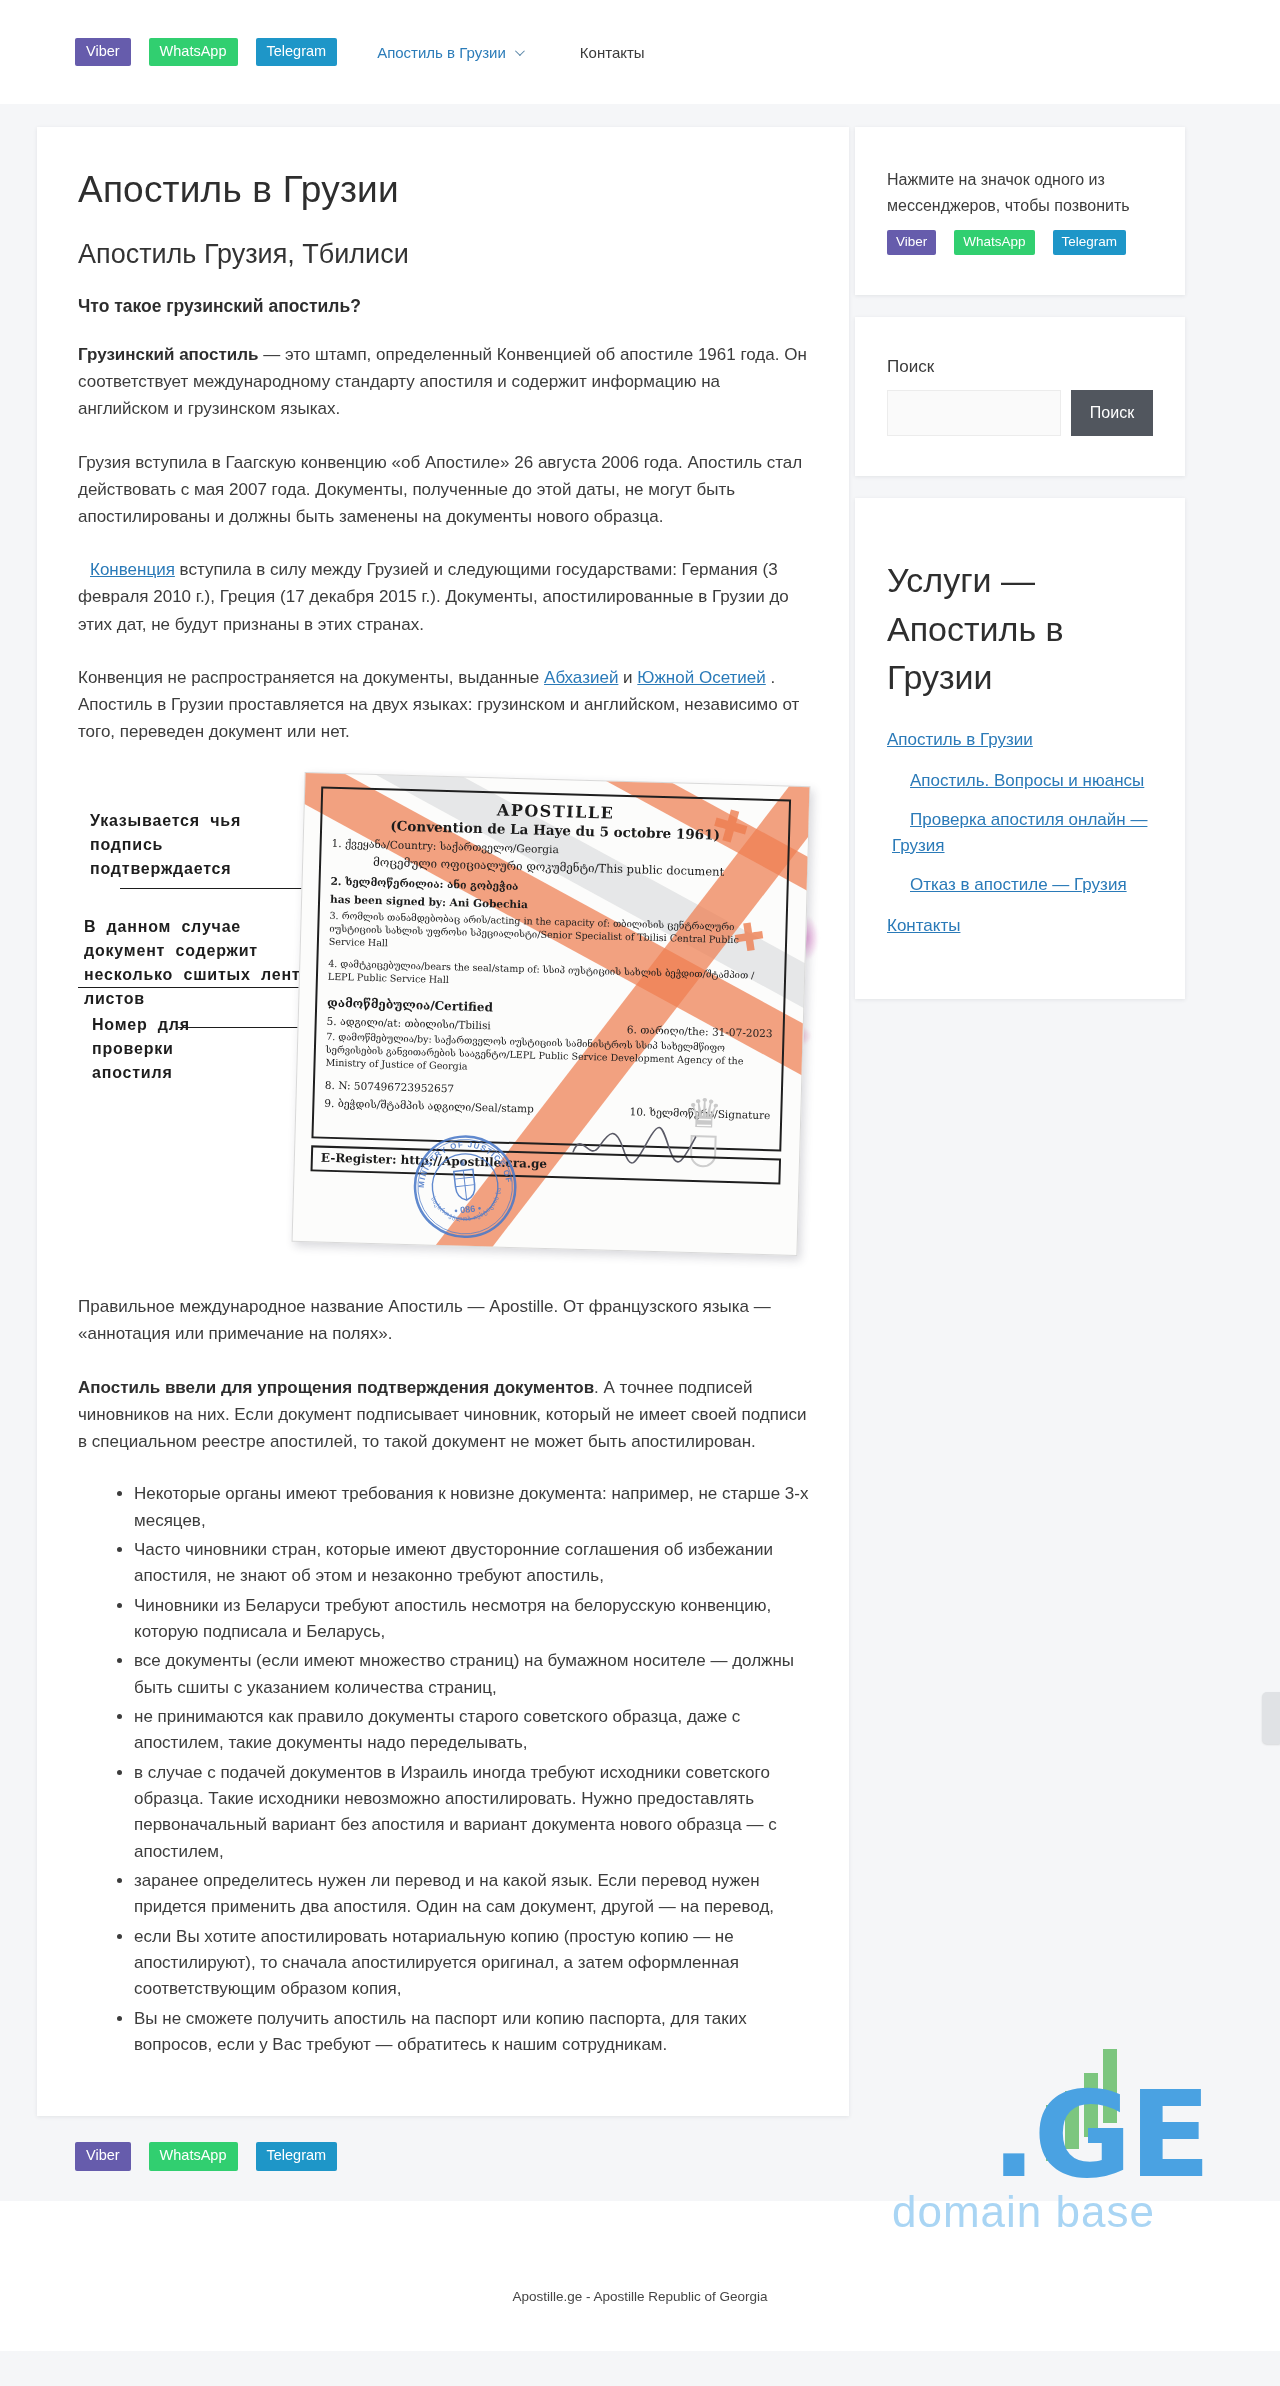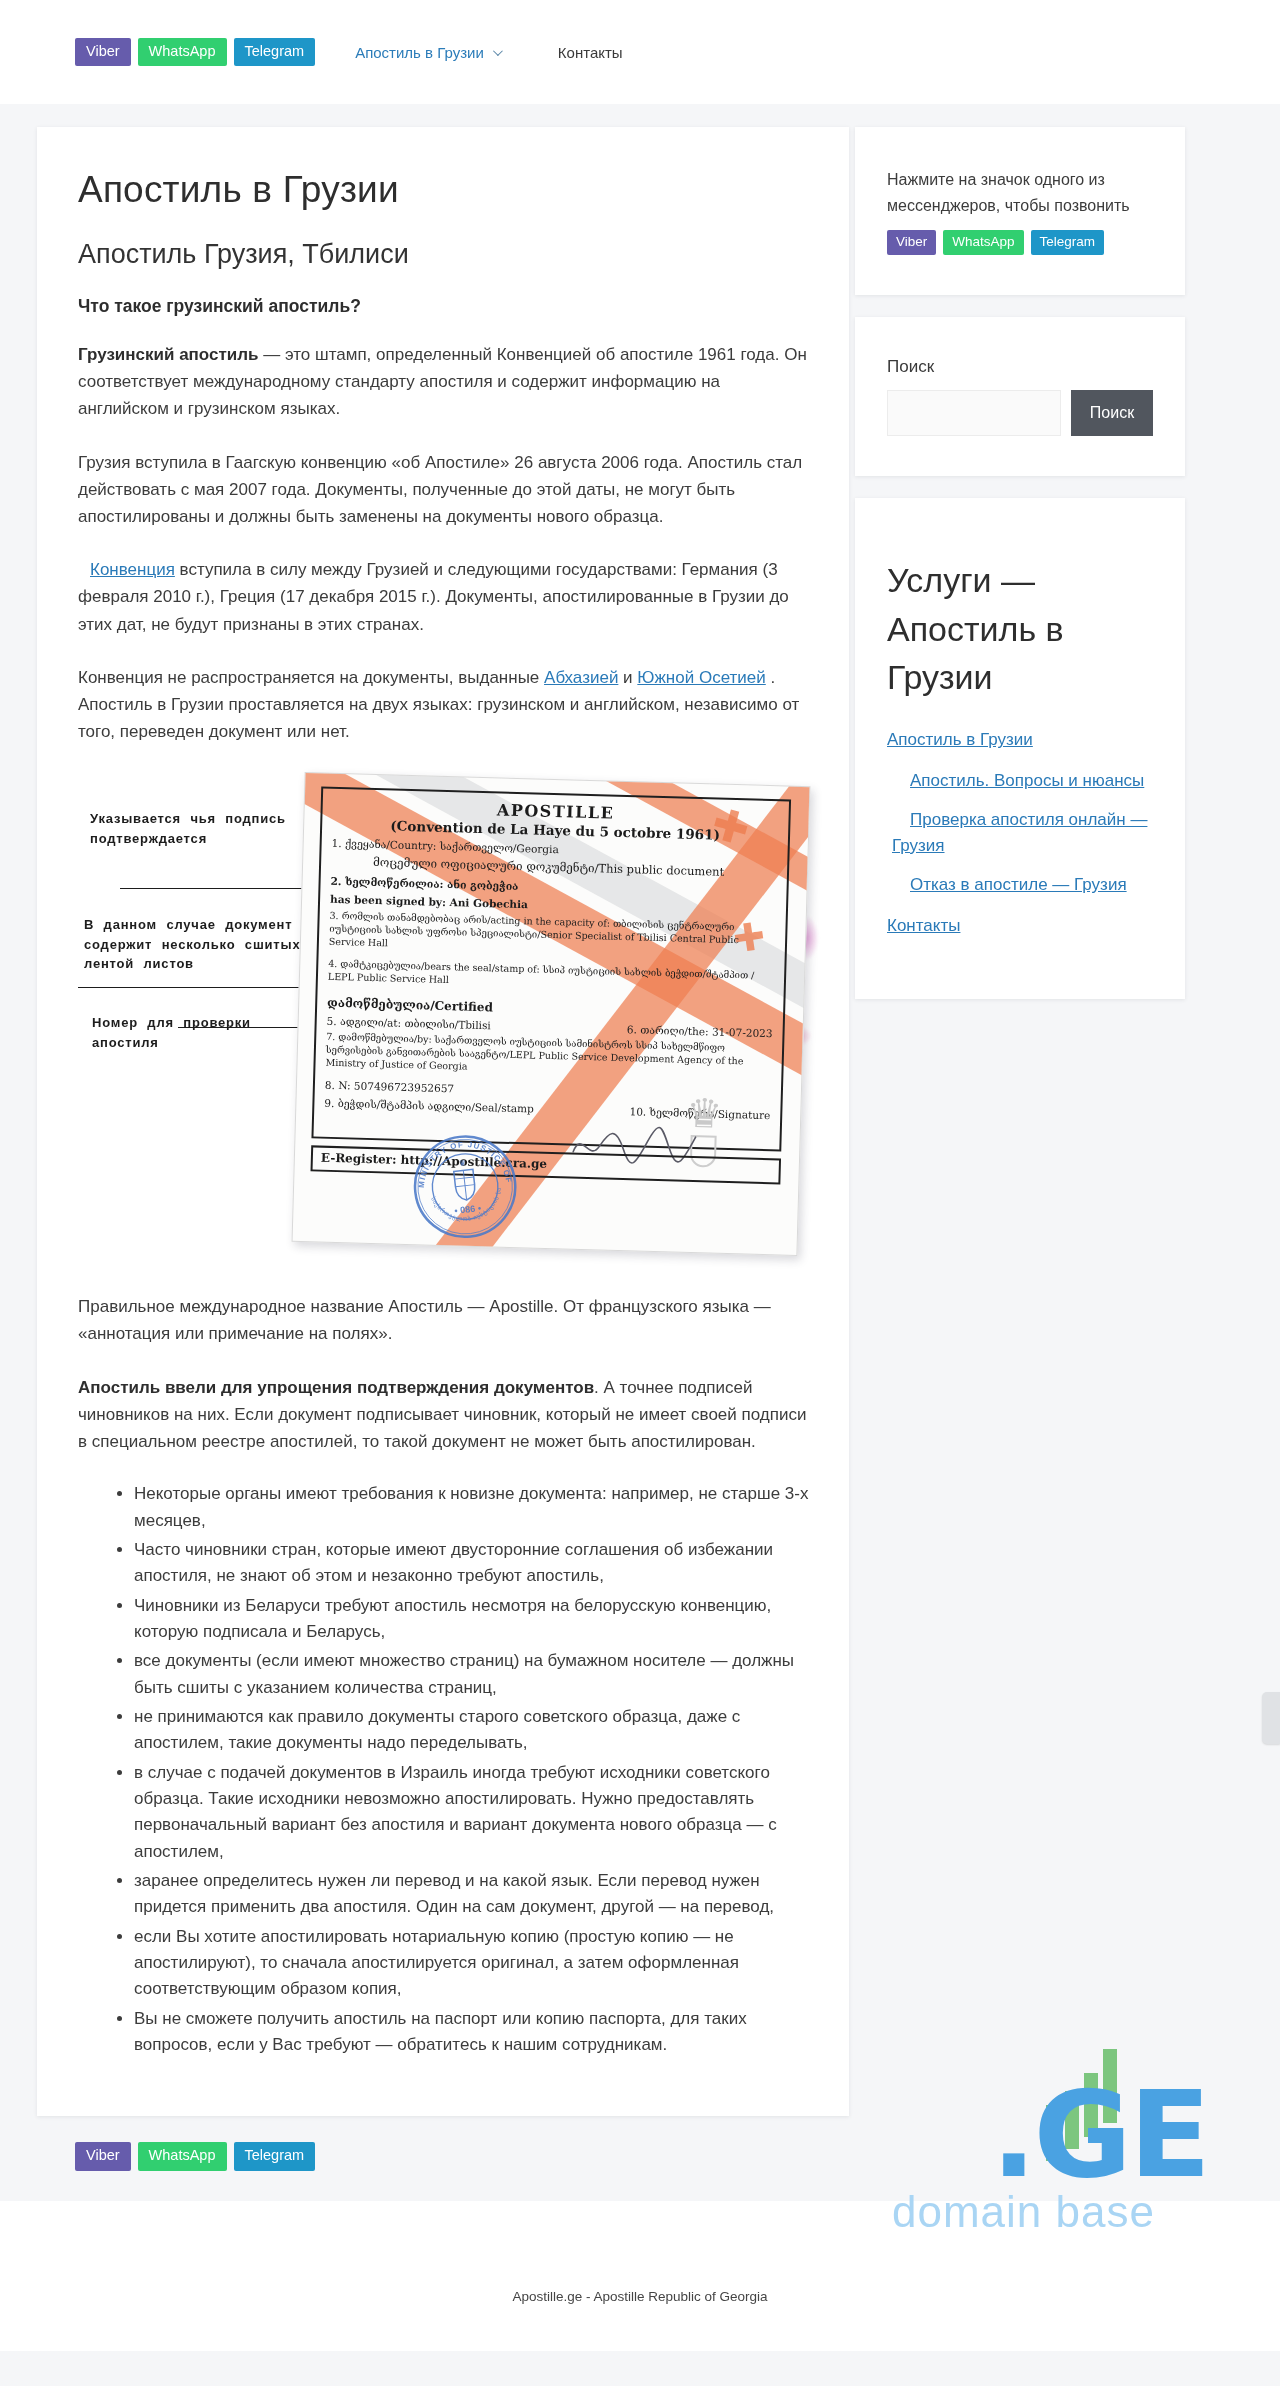--- a/index.html
+++ b/index.html
@@ -2,21 +2,21 @@
 <html lang="ru"><head>
 <meta charset="utf-8">
 <style>
   * { margin:0; padding:0; box-sizing:border-box; }
   html,body { background:#f5f6f8; }
   body { font-family:"Liberation Sans","DejaVu Sans",sans-serif; color:#3a3a3a; }
   .page { position:relative; width:1280px; margin:0 auto; min-height:2386px; overflow:hidden; }
 
   
   header.site-header { height:104px; background:#ffffff; display:flex; align-items:center; padding-left:75px; }
-  .msg-row { display:flex; gap:7px; }
+  .msg-row { display:flex; gap:18px; }
   .msg-btn { display:inline-block; padding:4px 11px 5px; color:#fff; font-size:14.5px; border-radius:2px; text-decoration:none; line-height:1.35; cursor:pointer; }
   .msg-viber { background:#665cac; }
   .msg-whatsapp { background:#31cf70; }
   .msg-telegram { background:#1e96c8; }
   nav.main-nav { display:flex; align-items:center; margin-left:40px; gap:58px; font-size:15px; }
   .nav-link { text-decoration:none; display:inline-flex; align-items:center; gap:9px; cursor:pointer; }
   .nav-link.blue { color:#2b7cb9; }
   .nav-link.dark { color:#3a3a3a; }
   .chev { width:7px; height:7px; border-right:1.6px solid #5b87a8; border-bottom:1.6px solid #5b87a8; transform:rotate(45deg) translateY(-2px); display:inline-block; }
 
@@ -32,21 +32,21 @@
   p.q-heading { font-size:17.5px; font-weight:700; color:#2e2e2e; margin-bottom:24px; }
   main.article p.body-p { font-size:17px; line-height:1.6; margin-bottom:26px; color:#3c3c3c; }
   main.article p.body-p strong { color:#2e2e2e; }
   .p-indent { text-indent:12px; }
   a.inline-link { color:#2a7ab8; text-decoration:underline; cursor:pointer; }
   ul.req-list { margin:2px 0 10px 0; padding-left:56px; }
   ul.req-list li { font-size:17px; line-height:1.55; margin-bottom:3px; color:#3c3c3c; }
 
   
   figure.apostille-figure { position:relative; height:488px; margin:30px 0 30px; }
-  .ann { position:absolute; font-weight:700; font-size:13px; line-height:1.5; color:#1d1d1d; letter-spacing:.8px; word-spacing:5px; }
+  .ann { position:absolute; font-weight:700; font-size:16px; line-height:1.5; color:#1d1d1d; letter-spacing:.8px; word-spacing:5px; }
   .ann1 { left:12px; top:34px; width:205px; }
   .ann2 { left:6px;  top:140px; width:245px; }
   .ann3 { left:14px; top:238px; width:160px; }
   .arrow { position:absolute; height:0; border-top:1.7px solid #1d1d1d; }
   .arrow:after { content:""; position:absolute; right:-2px; top:-5px; width:9px; height:9px; border-top:1.7px solid #1d1d1d; border-right:1.7px solid #1d1d1d; transform:rotate(45deg); }
   .arrow1 { left:42px;  top:113px; width:192px; }
   .arrow2 { left:0;     top:212px; width:236px; }
   .arrow3 { left:100px; top:252px; width:134px; }
   .smudge { position:absolute; border-radius:50%; filter:blur(1px); }
   .smudge.s1 { left:222px; top:200px; width:16px; height:16px; background:radial-gradient(circle,#e49ad2 0,rgba(228,154,210,0) 70%); }

